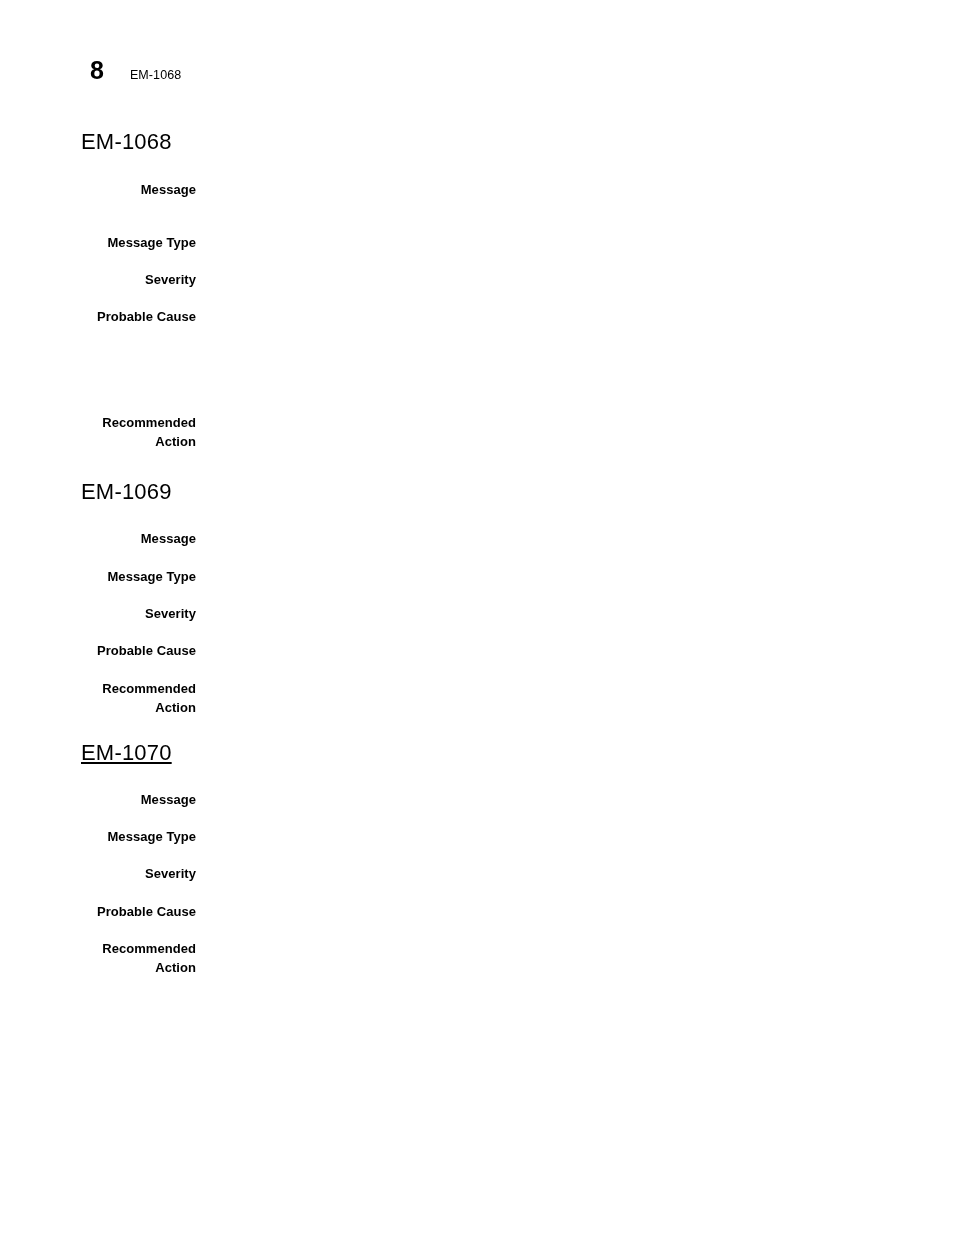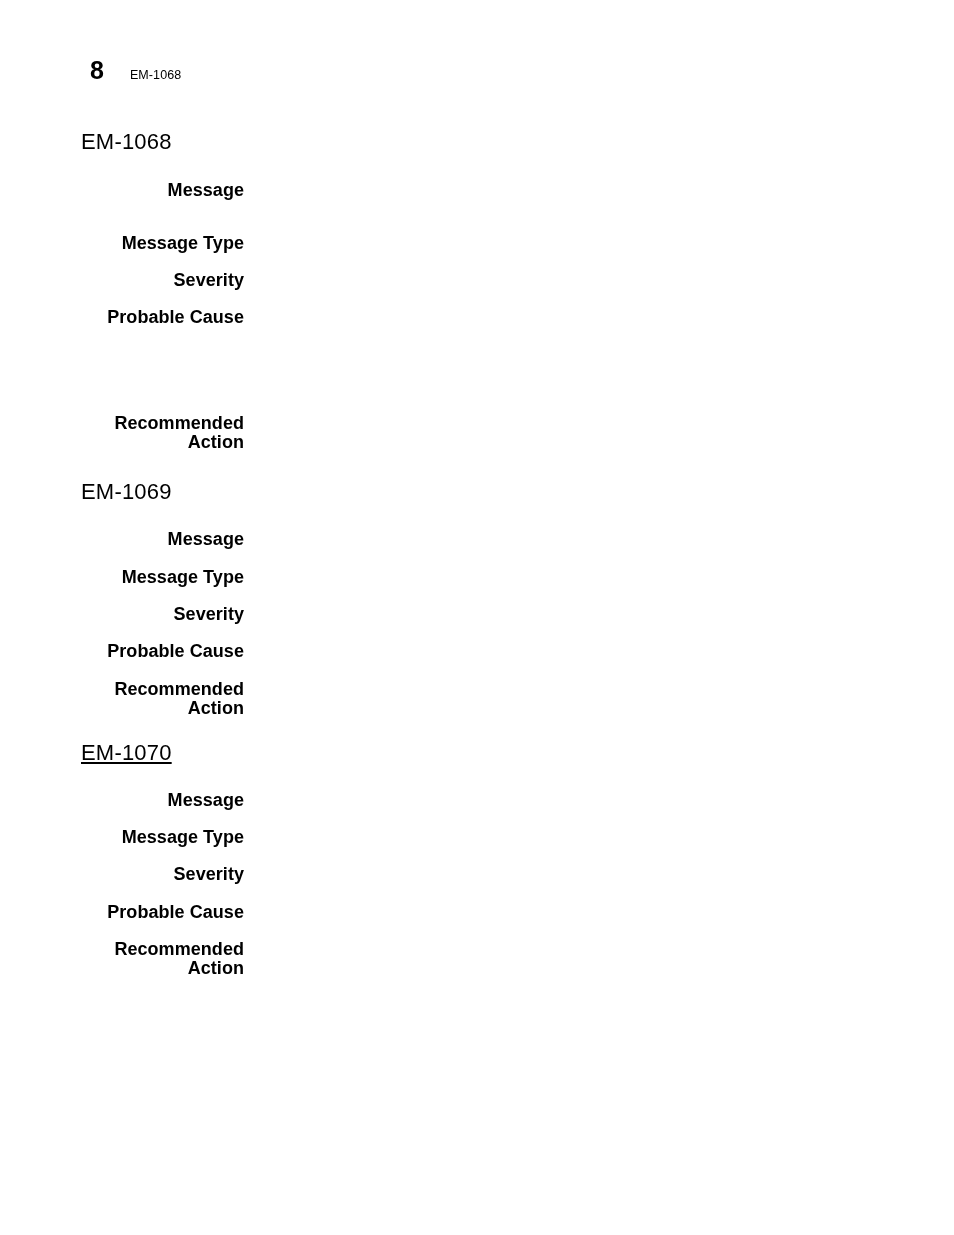--- a/index.html
+++ b/index.html
@@ -68,26 +68,25 @@
 
   .field {
     position: absolute;
     left: 0;
     width: 196px;
   }
   .field-label {
     display: block;
     width: 196px;
     text-align: right;
-    font-size: 18px;
+    font-size: 13px;
     font-weight: bold;
     line-height: 18.5px;
     letter-spacing: 0.05px;
     white-space: pre-line;
-    margin-left: 48px;
   }
   .field-value {
     position: absolute;
     left: 214px;
     top: 0;
     width: 700px;
     text-align: left;
     font-size: 13.5px;
     font-weight: normal;
     line-height: 18.5px;

